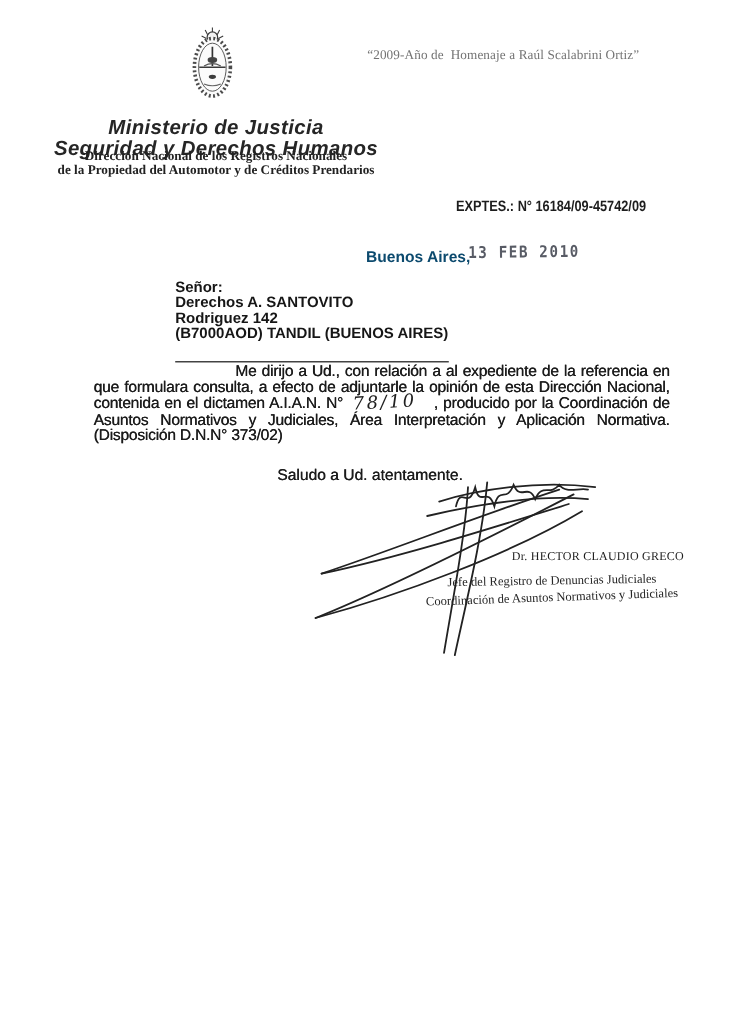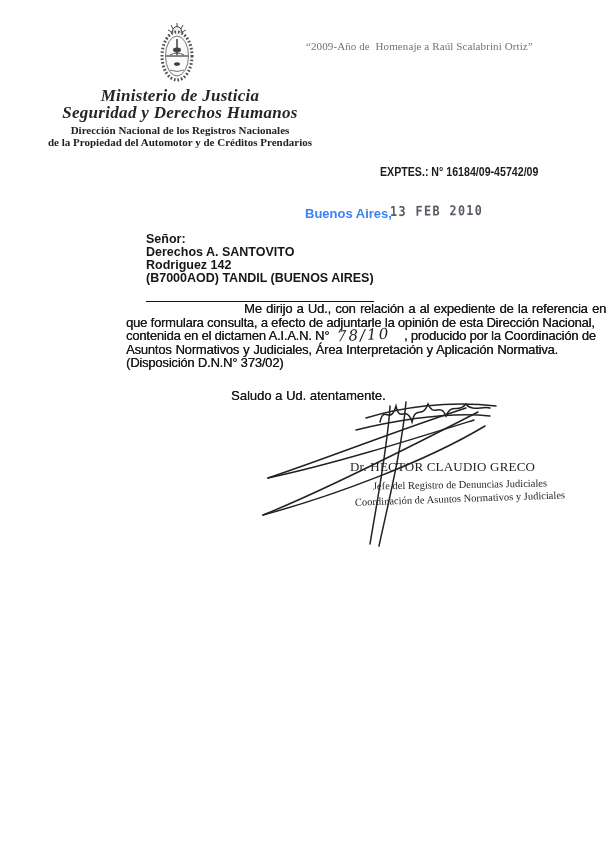--- a/index.html
+++ b/index.html
@@ -5,70 +5,70 @@
   html,body{margin:0;padding:0;}
   body{
     width:612px;height:841px;background:#ffffff;position:relative;
     font-family:"Liberation Sans",sans-serif;color:#1f1f1f;overflow:hidden;
   }
   .abs{position:absolute;}
 
   
   .crest{left:156px;top:22px;width:42px;height:62px;}
   .ministry{
-    left:40px;top:87px;width:280px;text-align:center;
-    font-family:Liberation Serif, serif;font-style:italic;font-weight:bold;
+    left:40px;top:98px;width:280px;text-align:center;
+    font-family:Liberation Sans, sans-serif;font-style:italic;font-weight:bold;
     font-size:17px;line-height:17px;color:#262626;letter-spacing:.3px;
   }
   .direction{
     left:30px;top:124px;width:300px;text-align:center;
     font-family:"Liberation Serif",serif;font-weight:bold;
     font-size:11px;line-height:12px;color:#222;
   }
   .quote{
     left:306px;top:40px;width:290px;
     font-family:"Liberation Serif",serif;font-weight:normal;font-size:11px;
     color:#737373;white-space:pre-wrap;letter-spacing:.1px;
   }
 
   
   .exptes{
     left:380px;top:165px;font-weight:bold;font-size:12.5px;color:#1d1d1d;
     transform:scaleX(.85);transform-origin:left top;white-space:nowrap;
   }
-  .city{left:305px;top:206px;font-weight:bold;font-size:13px;color:#3b82f6;}
+  .city{left:305px;top:206px;font-weight:bold;font-size:13px;color:#0c4a6e;}
   .stamp{
     left:390px;top:203px;font-family:"DejaVu Sans Mono",monospace;
     font-weight:bold;font-size:13.5px;letter-spacing:1.5px;color:#4a4e58;
     transform:scaleX(.88) rotate(-.6deg);transform-origin:left top;white-space:nowrap;
     opacity:.92;
   }
 
   
   .recipient{left:105px;top:233px;font-weight:bold;font-size:12.5px;line-height:12.9px;color:#161616;margin-left:41px;}
   .recipient .underline{border-bottom:1.6px solid #161616;display:inline-block;padding-bottom:16px;}
 
   
   .body-block{left:78px;top:302px;width:480px;font-size:13px;line-height:13.5px;color:#1c1c1c;letter-spacing:-.2px;}
-  .bline{text-align:justify;text-align-last:justify;white-space:nowrap;text-shadow:.25px 0 0 currentColor;margin-left:48px;}
+  .bline{text-align:justify;text-align-last:justify;white-space:nowrap;text-shadow:.25px 0 0 currentColor;}
   .bline.first{padding-left:118px;width:362px;}
   .bline.last{text-align:left;text-align-last:left;}
   .hand{
     display:inline-block;font-family:"DejaVu Serif",serif;font-style:italic;
     font-size:15px;letter-spacing:2px;transform:rotate(-3deg);
     margin:0 14px 0 4px;color:#202020;text-shadow:none;
   }
 
   .closing{left:205px;top:388px;font-size:13px;color:#1c1c1c;text-shadow:.25px 0 0 currentColor;margin-left:26px;}
 
   
   .sig-svg{left:238px;top:396px;width:280px;height:152px;pointer-events:none;z-index:3;}
   .sig-name{
-    left:350px;top:459px;width:220px;text-align:left;
-    font-family:"Liberation Serif",serif;font-size:13px;color:#1d1d1d;
+    left:350px;top:459px;width:220px;text-align:right;
+    font-family:"Liberation Serif",serif;font-size:10px;color:#1d1d1d;
     letter-spacing:.2px;white-space:nowrap;z-index:2;
   }
   .sig-title1{
     left:350px;top:479px;width:220px;text-align:center;
     font-family:"Liberation Serif",serif;font-size:10.5px;color:#262626;
     transform:rotate(-1deg);white-space:nowrap;z-index:2;
   }
   .sig-title2{
     left:345px;top:493px;width:230px;text-align:center;
     font-family:"Liberation Serif",serif;font-size:10.5px;color:#262626;

